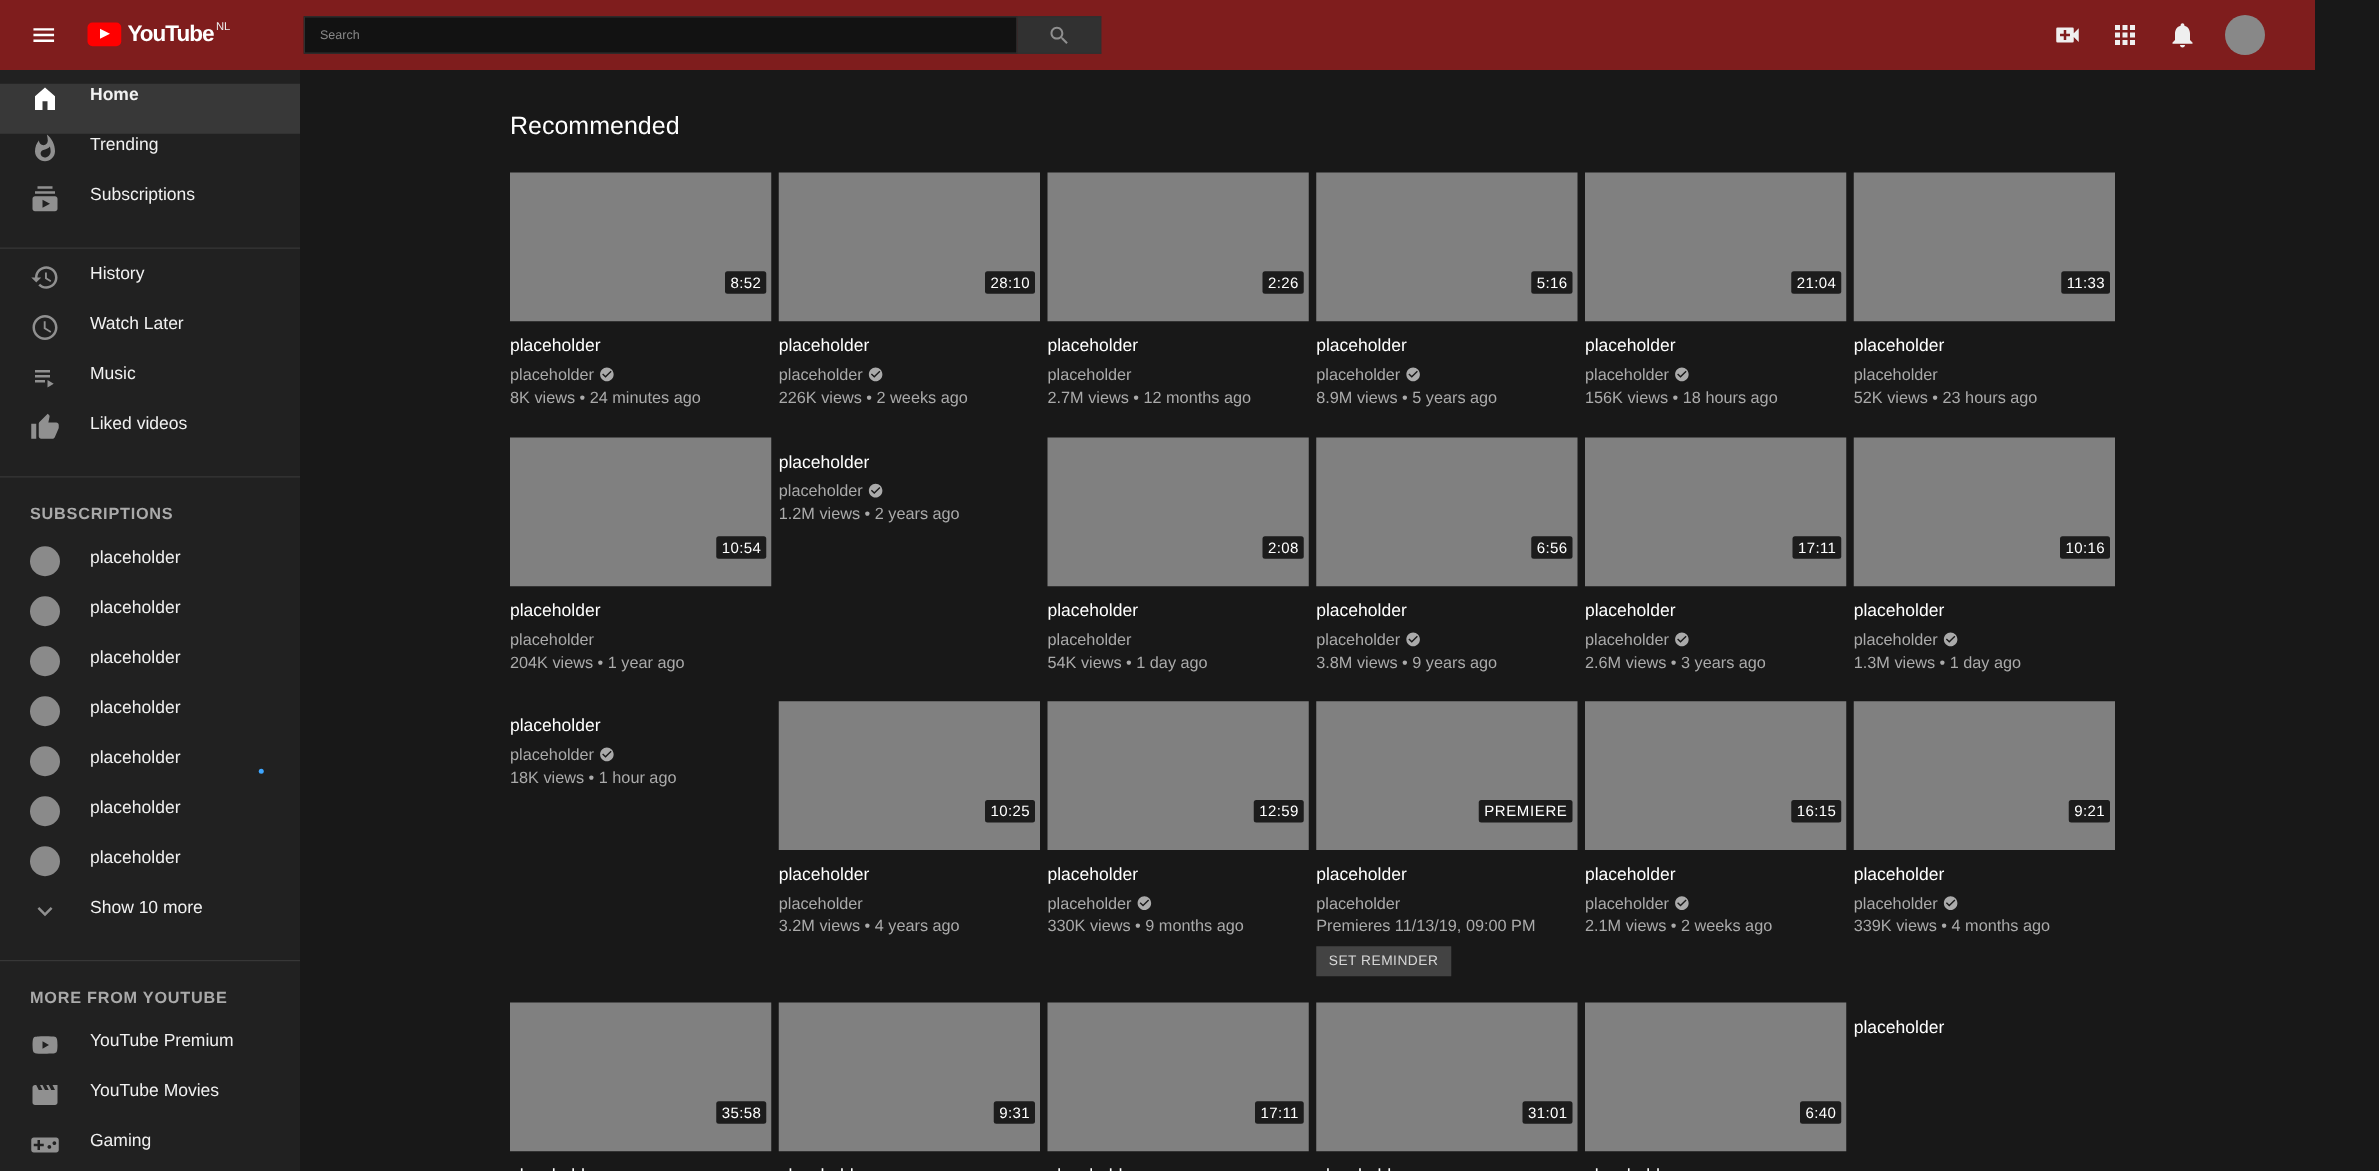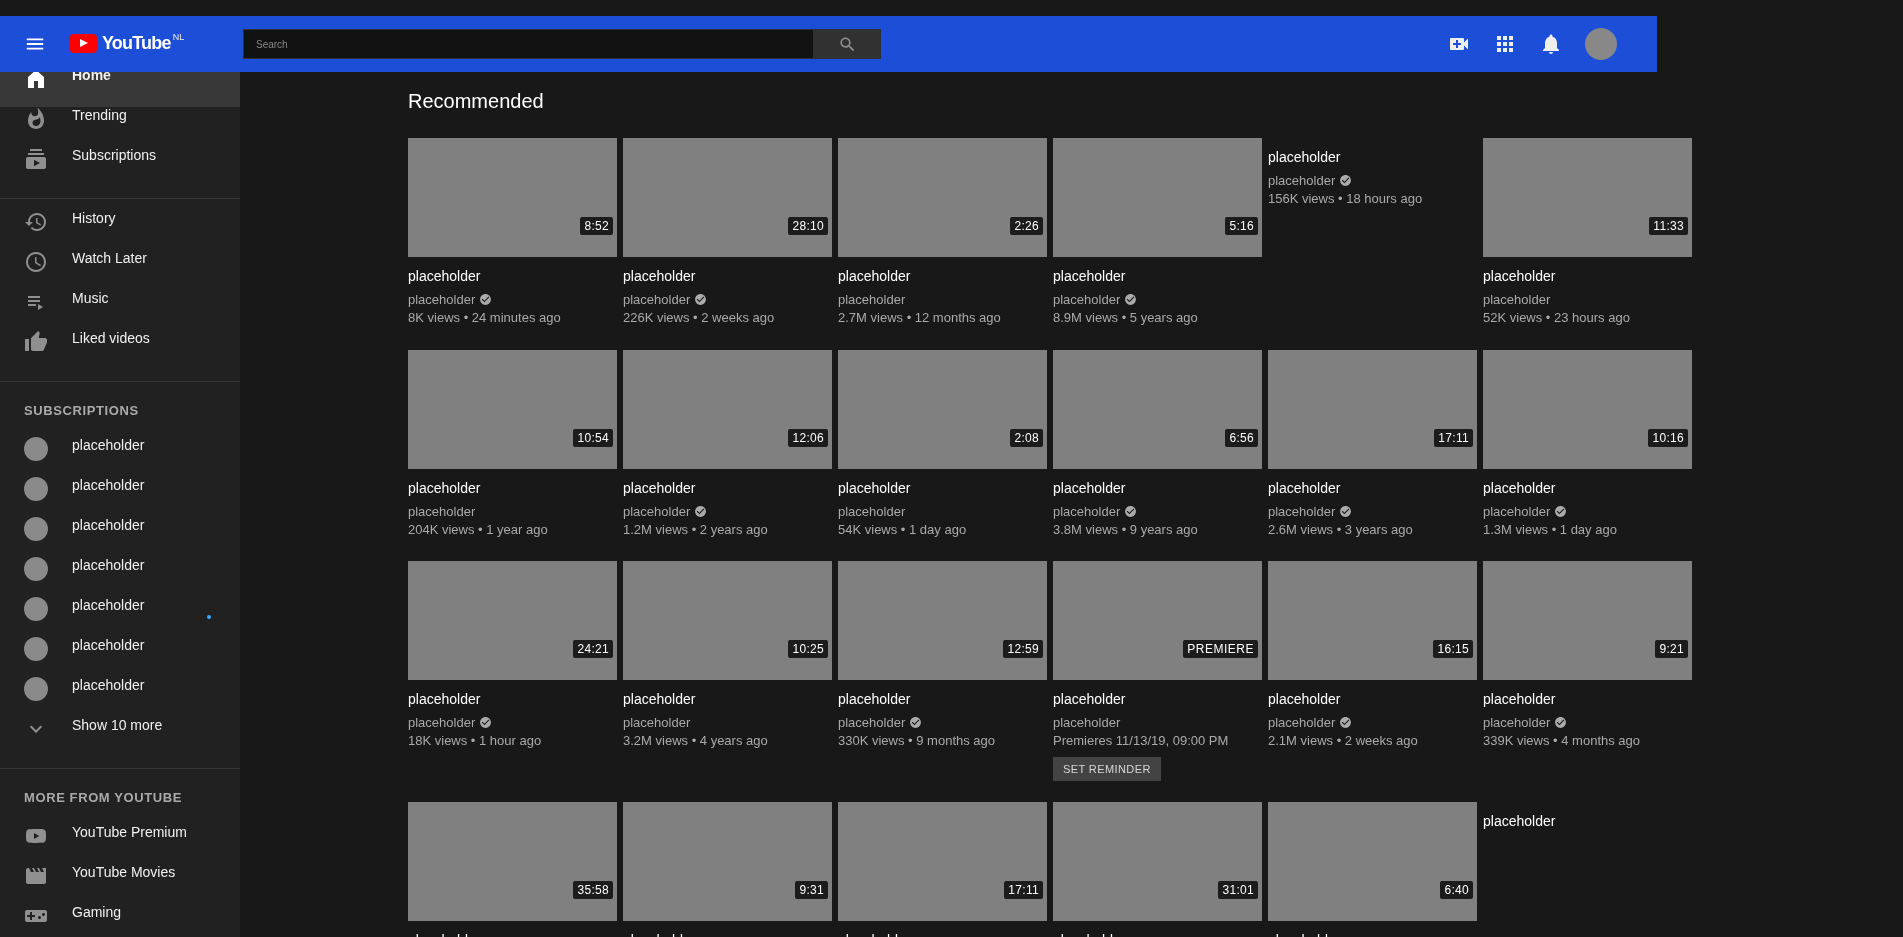--- a/index.html
+++ b/index.html
@@ -5,21 +5,21 @@
   html,body{margin:0;padding:0}
   body{
     width:1903px;height:937px;overflow:hidden;position:relative;
     background:#181818;color:#fff;
     font-family:"Liberation Sans","DejaVu Sans",sans-serif;
     -webkit-font-smoothing:antialiased;
   }
   [data-icon] svg{width:100%;height:100%;display:block;fill:currentColor}
 
   
-  .masthead{position:absolute;left:0;top:16px;width:1657px;height:56px;background:#1d4ed8;z-index:10}
+  .masthead{position:absolute;left:0;top:0;width:1852px;height:56px;background:#7f1d1d;z-index:10}
   .hamburger{position:absolute;left:24px;top:17px;width:22px;height:22px;color:#fff;background:none;border:none;padding:0;cursor:pointer}
   .logo{position:absolute;left:70px;top:18px;display:flex;align-items:flex-start;cursor:pointer}
   .logo-box{width:27px;height:19px;background:#ff0000;border-radius:4px;position:relative;flex:none}
   .logo-box::after{content:"";position:absolute;left:10px;top:5px;border-left:8px solid #fff;border-top:4.5px solid transparent;border-bottom:4.5px solid transparent}
   .logo-text{font-size:18px;font-weight:700;letter-spacing:-0.8px;color:#fff;margin-left:5px;line-height:19px}
   .logo-country{font-size:9px;color:#eee;margin-left:2px;line-height:9px;position:relative;top:-1px}
   .search-area{position:absolute;left:243px;top:13px;display:flex}
   .search-input{width:571px;height:30px;box-sizing:border-box;background:#121212;border:1px solid #303030;color:#e8e8e8;font-size:10px;padding:0 12px;outline:none;font-family:inherit}
   .search-input::placeholder{color:#888}
   .search-btn{width:67px;height:30px;box-sizing:border-box;background:#313131;border:1px solid #303030;border-left:none;display:flex;align-items:center;justify-content:center;color:#8f8f8f;cursor:pointer;padding:0}
@@ -317,20 +317,24 @@
       <span class="check" data-icon="verified-badge-icon">
           <svg viewBox="0 0 24 24" fill="currentColor">
             <path d="M12 2C6.48 2 2 6.48 2 12s4.48 10 10 10 10-4.48 10-10S17.52 2 12 2zm-2 15l-5-5 1.41-1.41L10 14.17l7.59-7.59L19 8l-9 9z"></path>
           </svg>
         </span>
     </div>
     <div class="meta">8.9M views • 5 years ago</div>
 
   </div>
     <div class="card">
+    <div class="thumb">
+      <span class="badge">21:04</span>
+
+    </div>
     <div class="v-title">placeholder</div>
     <div class="byline">
       <span class="ch-name">placeholder</span>
       <span class="check" data-icon="verified-badge-icon">
           <svg viewBox="0 0 24 24" fill="currentColor">
             <path d="M12 2C6.48 2 2 6.48 2 12s4.48 10 10 10 10-4.48 10-10S17.52 2 12 2zm-2 15l-5-5 1.41-1.41L10 14.17l7.59-7.59L19 8l-9 9z"></path>
           </svg>
         </span>
     </div>
     <div class="meta">156K views • 18 hours ago</div>
@@ -356,24 +360,20 @@
     </div>
     <div class="v-title">placeholder</div>
     <div class="byline">
       <span class="ch-name">placeholder</span>
 
     </div>
     <div class="meta">204K views • 1 year ago</div>
 
   </div>
     <div class="card">
-    <div class="thumb">
-      <span class="badge">12:06</span>
-
-    </div>
     <div class="v-title">placeholder</div>
     <div class="byline">
       <span class="ch-name">placeholder</span>
       <span class="check" data-icon="verified-badge-icon">
           <svg viewBox="0 0 24 24" fill="currentColor">
             <path d="M12 2C6.48 2 2 6.48 2 12s4.48 10 10 10 10-4.48 10-10S17.52 2 12 2zm-2 15l-5-5 1.41-1.41L10 14.17l7.59-7.59L19 8l-9 9z"></path>
           </svg>
         </span>
     </div>
     <div class="meta">1.2M views • 2 years ago</div>
@@ -437,24 +437,20 @@
       <span class="check" data-icon="verified-badge-icon">
           <svg viewBox="0 0 24 24" fill="currentColor">
             <path d="M12 2C6.48 2 2 6.48 2 12s4.48 10 10 10 10-4.48 10-10S17.52 2 12 2zm-2 15l-5-5 1.41-1.41L10 14.17l7.59-7.59L19 8l-9 9z"></path>
           </svg>
         </span>
     </div>
     <div class="meta">1.3M views • 1 day ago</div>
 
   </div>
     <div class="card">
-    <div class="thumb">
-      <span class="badge">24:21</span>
-
-    </div>
     <div class="v-title">placeholder</div>
     <div class="byline">
       <span class="ch-name">placeholder</span>
       <span class="check" data-icon="verified-badge-icon">
           <svg viewBox="0 0 24 24" fill="currentColor">
             <path d="M12 2C6.48 2 2 6.48 2 12s4.48 10 10 10 10-4.48 10-10S17.52 2 12 2zm-2 15l-5-5 1.41-1.41L10 14.17l7.59-7.59L19 8l-9 9z"></path>
           </svg>
         </span>
     </div>
     <div class="meta">18K views • 1 hour ago</div>

